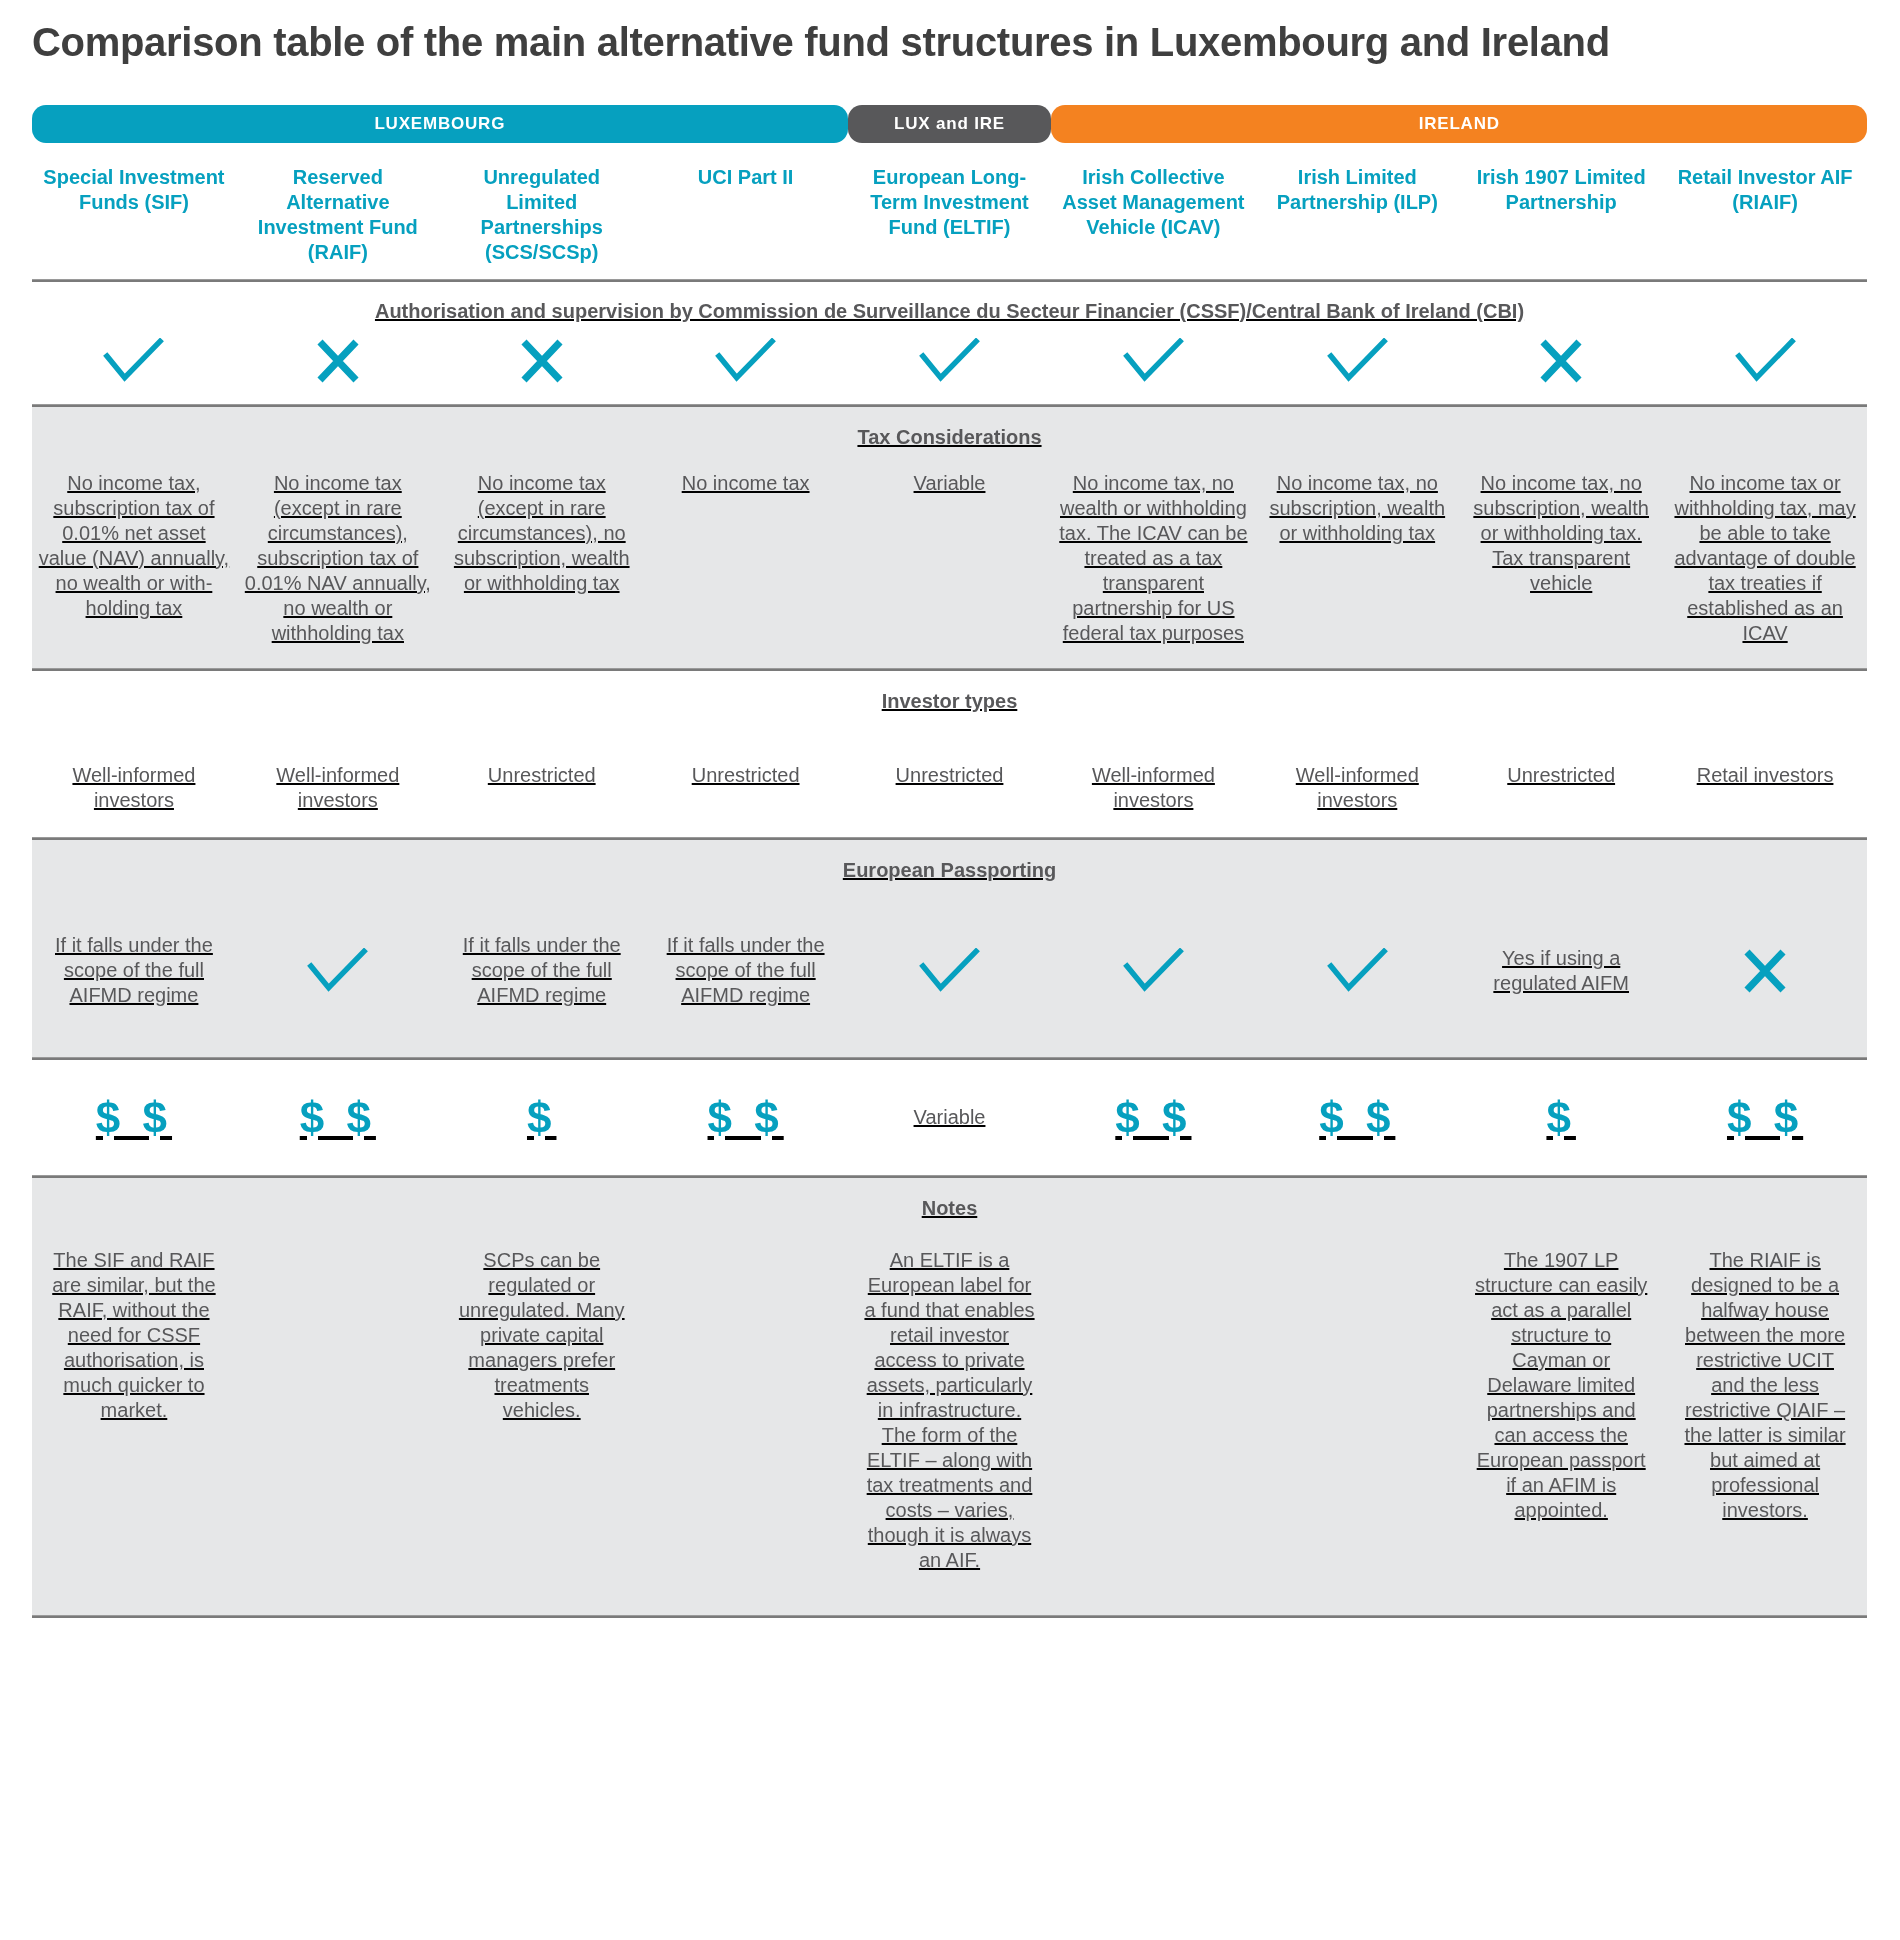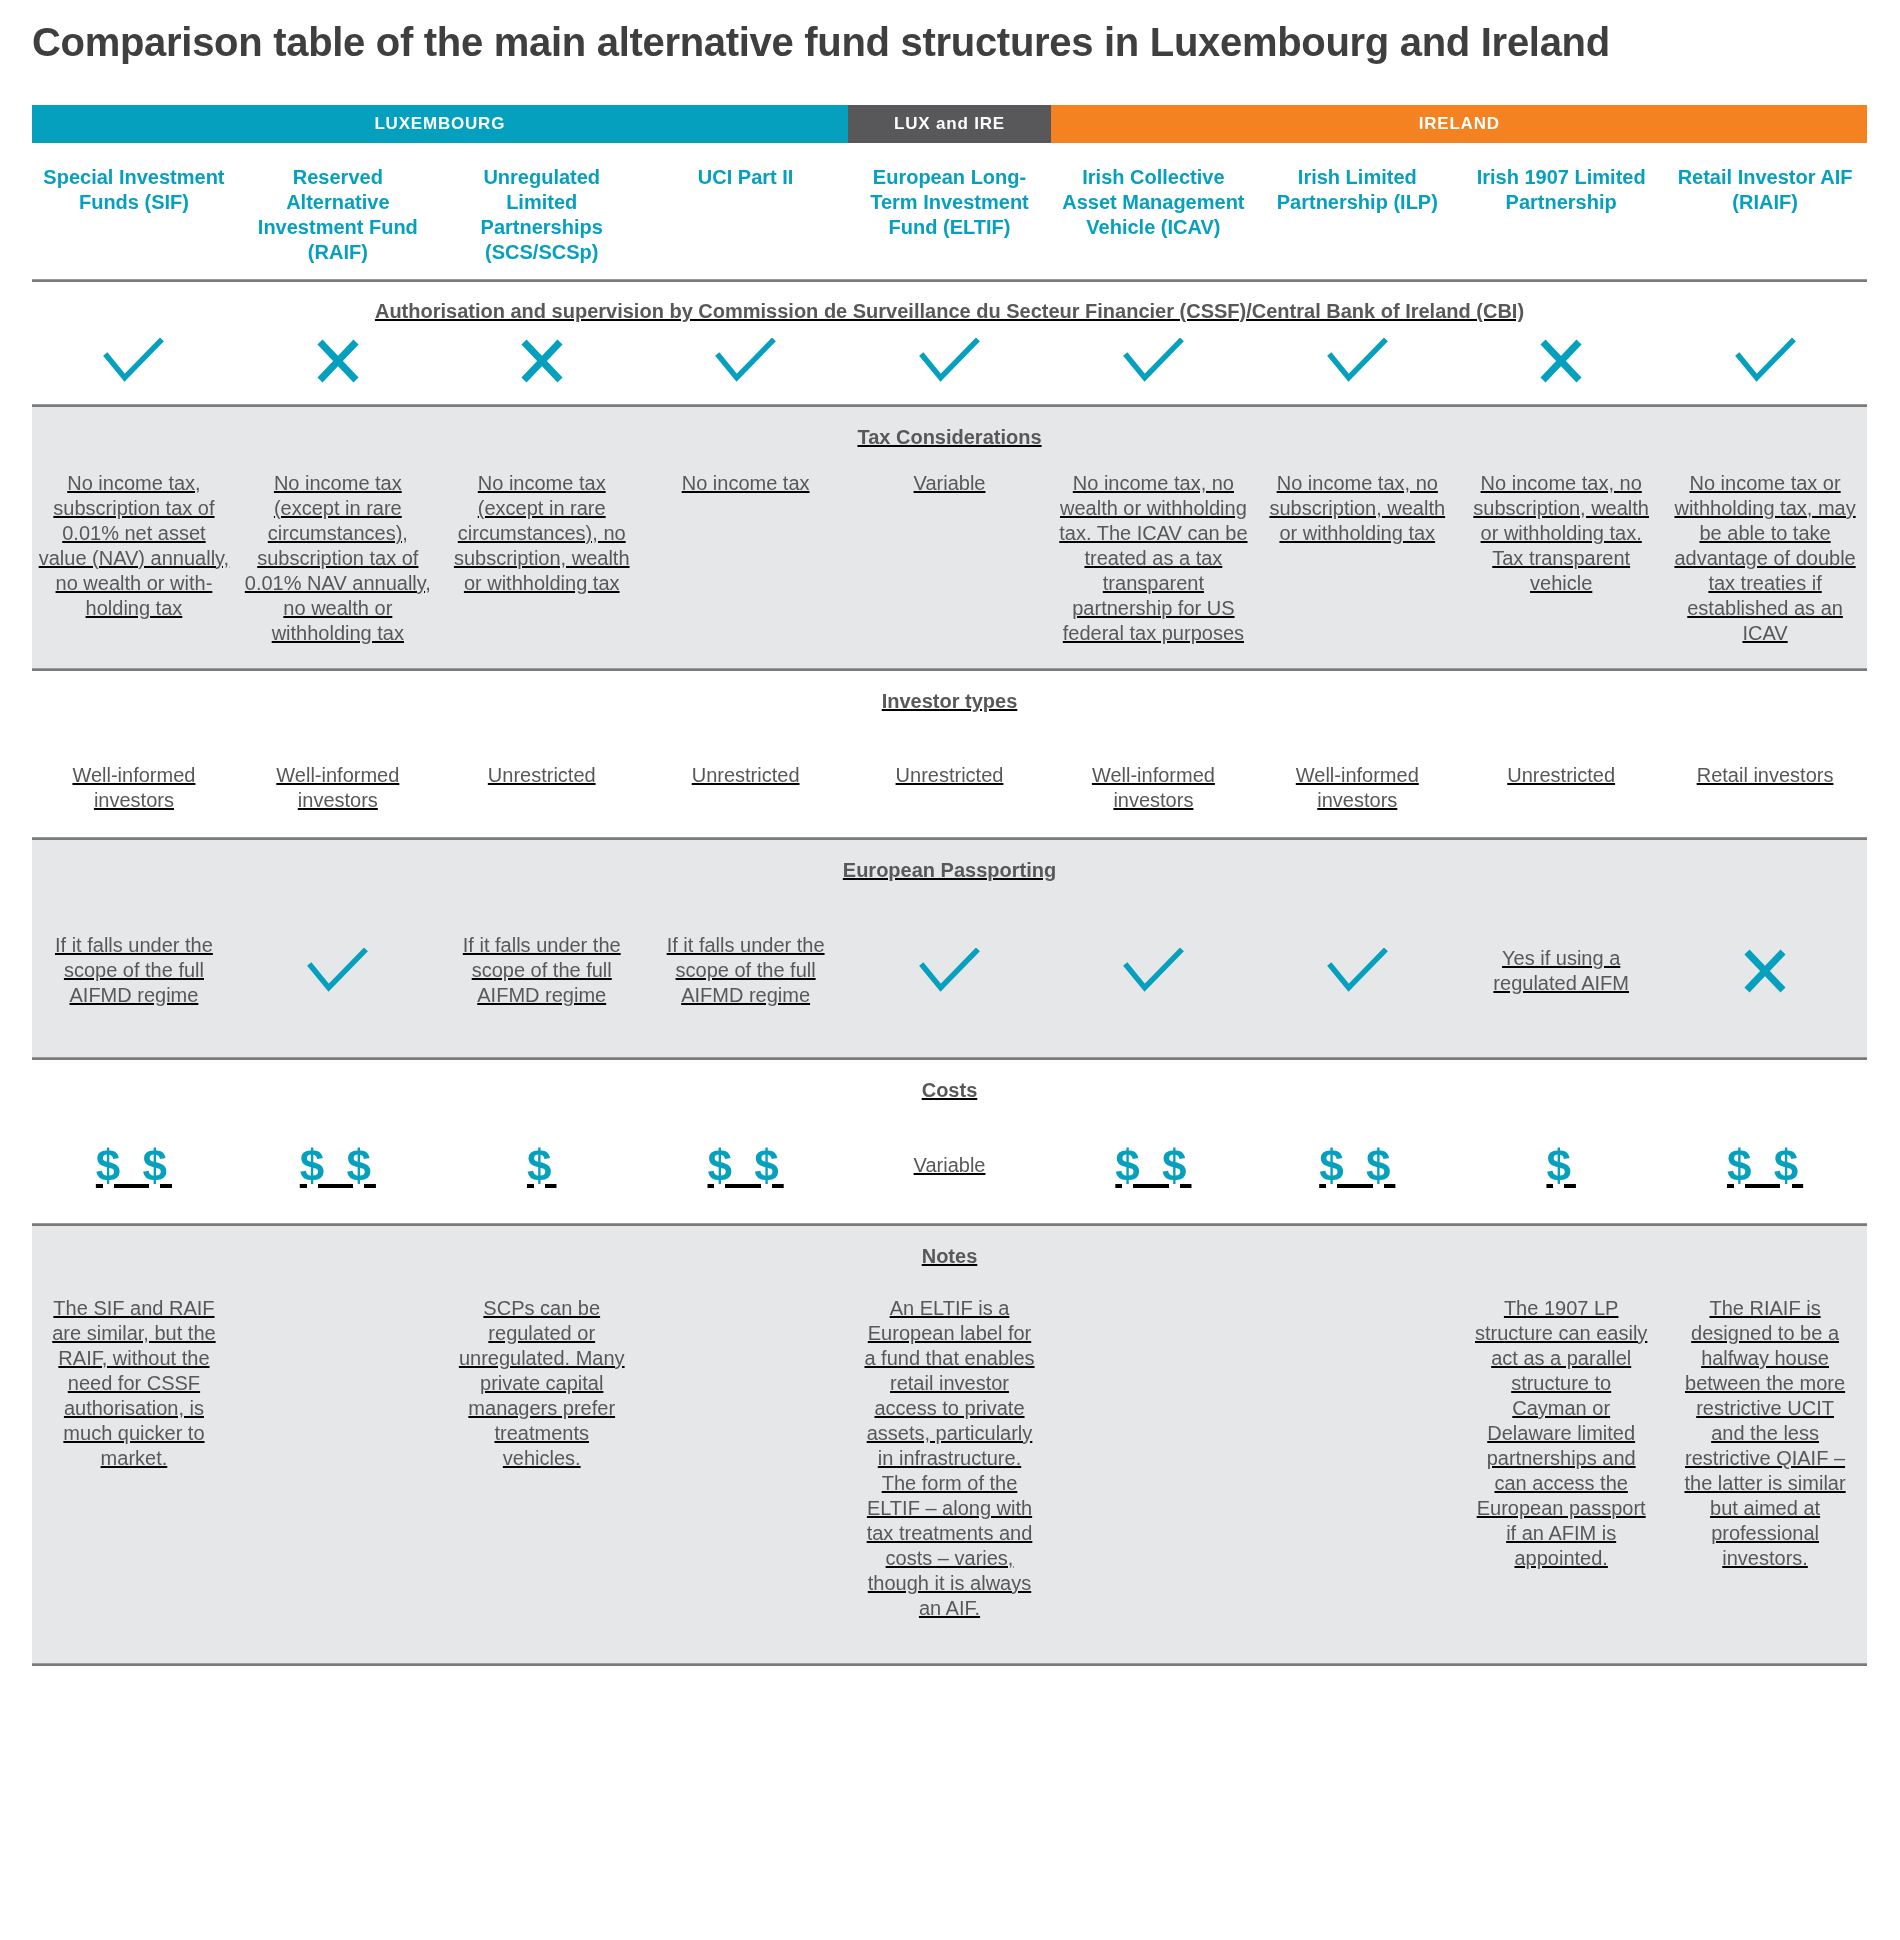--- a/index.html
+++ b/index.html
@@ -40,20 +40,21 @@
     height: 38px;
   }
   .region {
     display: flex;
     align-items: center;
     justify-content: center;
     color: #ffffff;
     font-size: 17px;
     font-weight: bold;
     letter-spacing: 0.8px;
+    border-radius: 14px;
   }
   .region.lux  { background: #06A0BF; }
   .region.both { background: #58585A; }
   .region.ire  { background: #F48220; }
 
   
   .row {
     display: flex;
     width: 100%;
   }
@@ -360,21 +361,20 @@
               <span class="mark cross">
                 <svg width="46" height="44" viewBox="0 0 46 44" aria-hidden="true">
                   <path d="M5 3 L41 41 M41 3 L5 41" fill="none" stroke="#06A0BF" stroke-width="7" stroke-linecap="butt"></path>
                 </svg>
               </span>
             </div>
           </div>
         </div>
         <div class="rule"></div>
         <div class="band white">
-          <div class="section-title">Costs</div>
           <div class="row" style="padding-top: 30px; padding-bottom: 30px; align-items: center;">
             <div class="cell vcenter" style="min-height: 55px;">
               <span class="dollars">$ $</span>
             </div>
             <div class="cell vcenter" style="min-height: 55px;">
               <span class="dollars">$ $</span>
             </div>
             <div class="cell vcenter" style="min-height: 55px;">
               <span class="dollars">$</span>
             </div>

